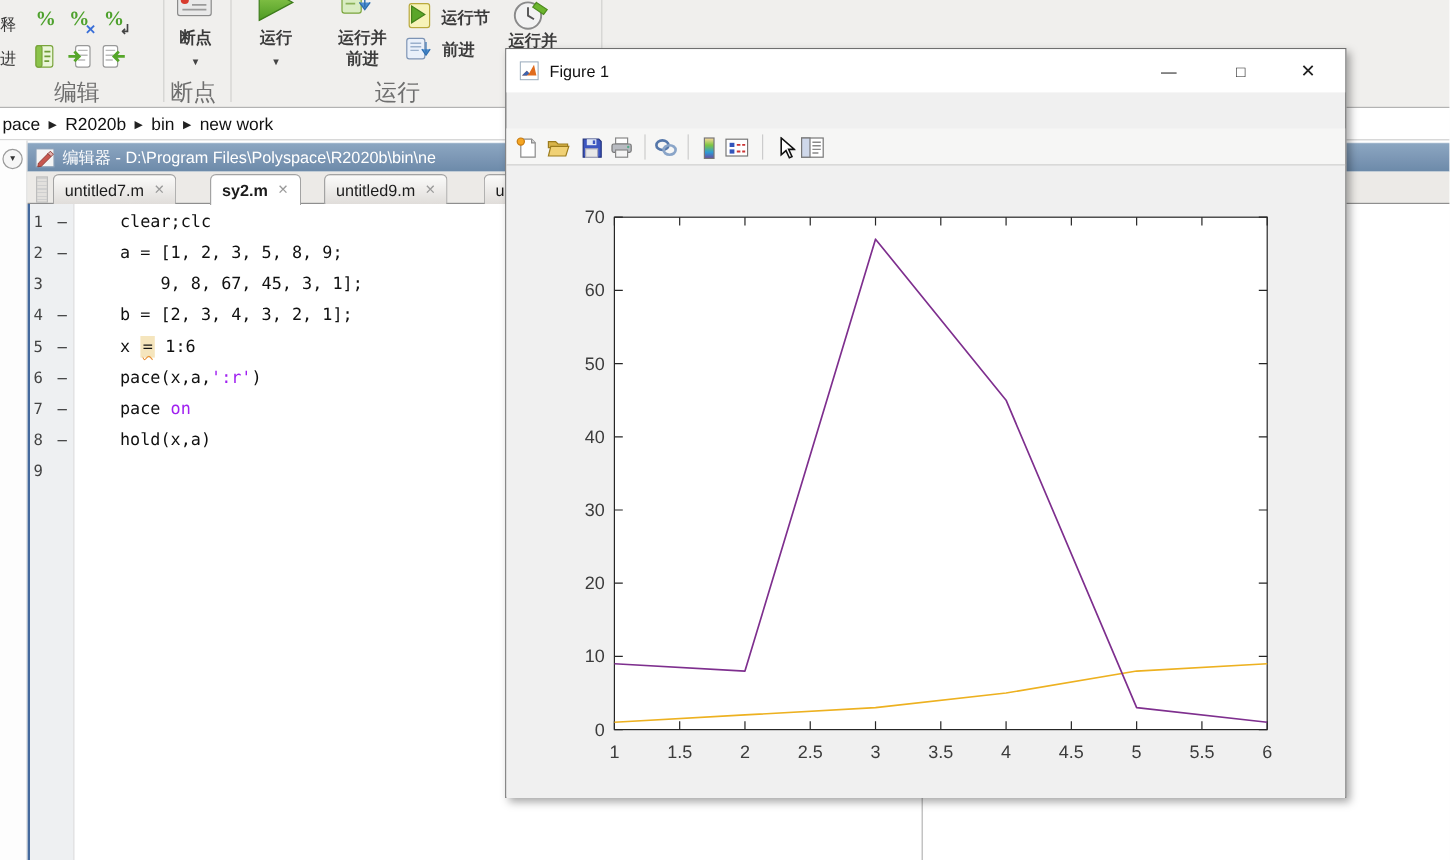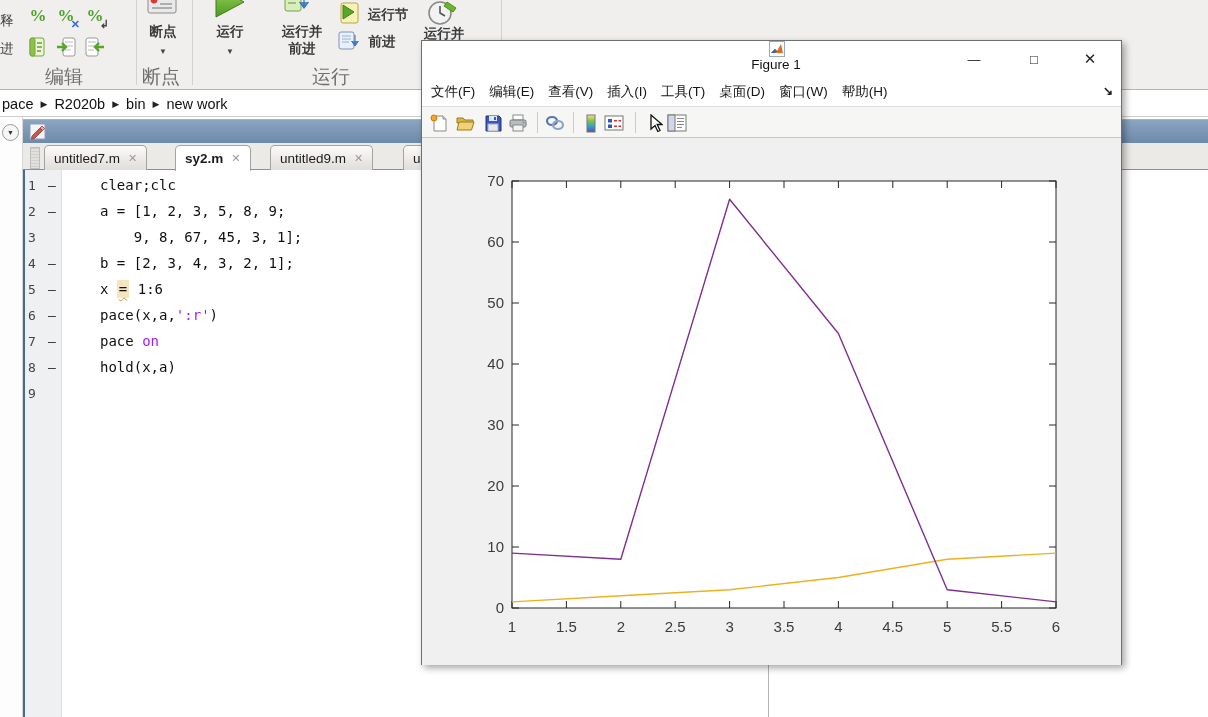--- a/index.html
+++ b/index.html
@@ -62,21 +62,21 @@
                color:#101010; white-space:pre; }
   .code-text .str { color:var(--code-string); }
   .code-text .warn { background:var(--warn-highlight);
                      text-decoration:underline wavy var(--warn-underline) 1px;
                      text-underline-offset:3px; padding:1px 2px; }
 
   
   .figwin { position:absolute; left:421px; top:40px; width:701px; height:625px; background:#f0f0f0;
             border:1px solid #6f6f6f; box-shadow:3px 3px 7px rgba(0,0,0,.35); z-index:10; }
   .fig-titlebar { position:absolute; left:0; top:0; width:100%; height:36px; background:#ffffff;
-                  display:flex; align-items:center;flex-direction:column; }
+                  display:flex; align-items:center; }
   .fig-title { font-size:13.5px; color:#111; margin-left:9px; }
   .winctl { position:absolute; top:6px; width:26px; height:24px; display:flex; align-items:center;
             justify-content:center; font-size:13px; color:#222; }
   .winctl.min { right:134px; }  .winctl.max { right:74px; }  .winctl.close { right:18px; font-size:15px; }
   .fig-menubar { position:absolute; left:0; top:36px; width:100%; height:30px; background:#ffffff;
                  border-bottom:1px solid #dcdcdc; display:flex; align-items:center; padding-left:9px; }
   .menu-item { font-size:13.5px; color:#151515; margin-right:14px; }
   .menu-overflow { position:absolute; right:8px; top:7px; font-size:12px; font-weight:bold; color:#222; }
   .fig-toolbar { position:absolute; left:0; top:66px; width:100%; height:31px; background:#f6f6f5;
                  border-bottom:1px solid #c6c6c6; }
@@ -211,20 +211,21 @@
   </div>
 
   <div class="ed-titlebar">
     <span style="margin-left:6px">
       <svg class="icon-svg" width="17" height="17" viewBox="0 0 17 17">
         <rect x="1" y="1" width="15" height="15" fill="#f4f4f4" stroke="#8aa0b8"></rect>
         <path d="M3 13 L11 5 L13.5 7.5 L5.5 15.5 L2.5 16 Z" fill="#c8574f" stroke="#8e3a34" stroke-width=".8"></path>
         <path d="M11 5 L13 3 L15.5 5.5 L13.5 7.5 Z" fill="#e2b1ad" stroke="#8e3a34" stroke-width=".8"></path>
         </svg>
       </span>
+    <span class="ed-title-text">编辑器 - D:\Program Files\Polyspace\R2020b\bin\ne</span>
   </div>
 
   <div class="ed-tabrow">
     <div class="dotstrip"></div>
     <div class="tab" style="left:21px">
       <span>untitled7.m</span>
       <span class="tab-close">✕</span>
     </div>
     <div class="tab active" style="left:152px">
       <span>sy2.m</span>
@@ -299,31 +300,20 @@
           <path d="M2 12 L6 8 L8 10 L12 3 L14 12 Z" fill="#e06c1e"></path>
           <path d="M2 12 L6 8 L8 10 L6 12 Z" fill="#3a63b0"></path>
           </svg>
         </span>
       <span class="fig-title">Figure 1</span>
       <span class="winctl min">—</span>
       <span class="winctl max">□</span>
       <span class="winctl close">✕</span>
     </div>
 
-    <div class="fig-menubar">
-      <span class="menu-item">文件(F)</span>
-      <span class="menu-item">编辑(E)</span>
-      <span class="menu-item">查看(V)</span>
-      <span class="menu-item">插入(I)</span>
-      <span class="menu-item">工具(T)</span>
-      <span class="menu-item">桌面(D)</span>
-      <span class="menu-item">窗口(W)</span>
-      <span class="menu-item">帮助(H)</span>
-      <span class="menu-overflow">↘</span>
-    </div>
 
     <div class="fig-toolbar">
       <span class="tool-btn" style="left:6px">
         <svg class="icon-svg" width="18" height="19" viewBox="0 0 18 19">
           <path d="M4 2 h9 l3 3 v12 h-12 Z" fill="#fff" stroke="#8a8a8a"></path>
           <path d="M13 2 v3 h3" fill="#ddd" stroke="#8a8a8a"></path>
           <circle cx="4" cy="4" r="3" fill="#f5a623" stroke="#c77b12"></circle>
           </svg>
         </span>
       <span class="tool-btn" style="left:32px">

